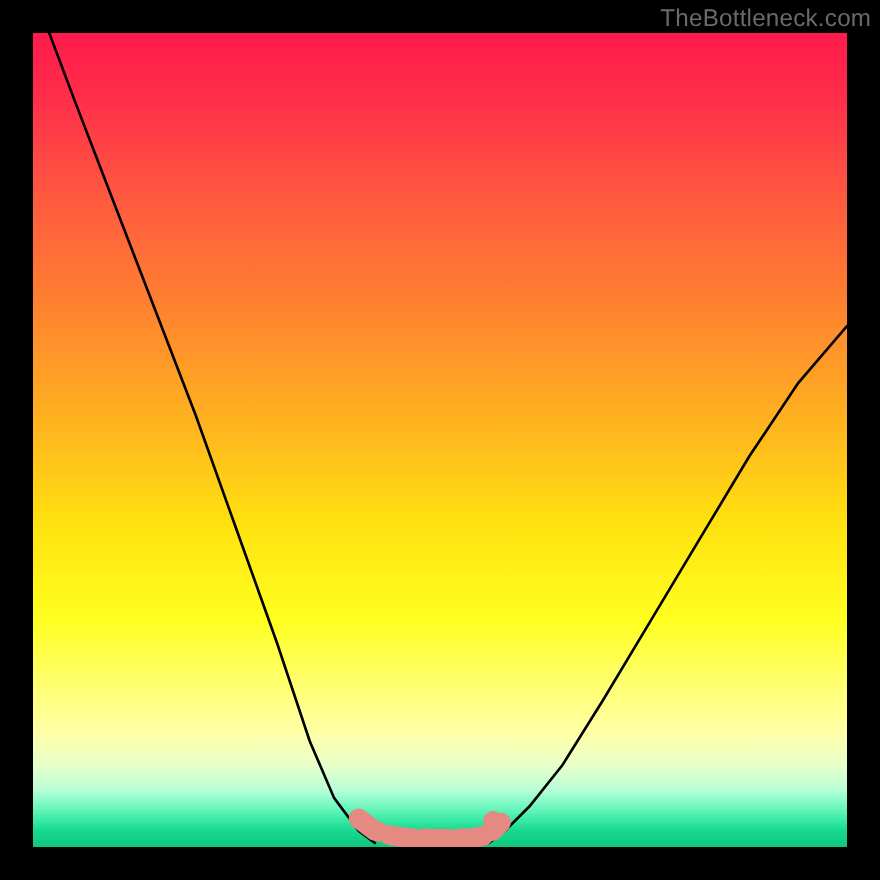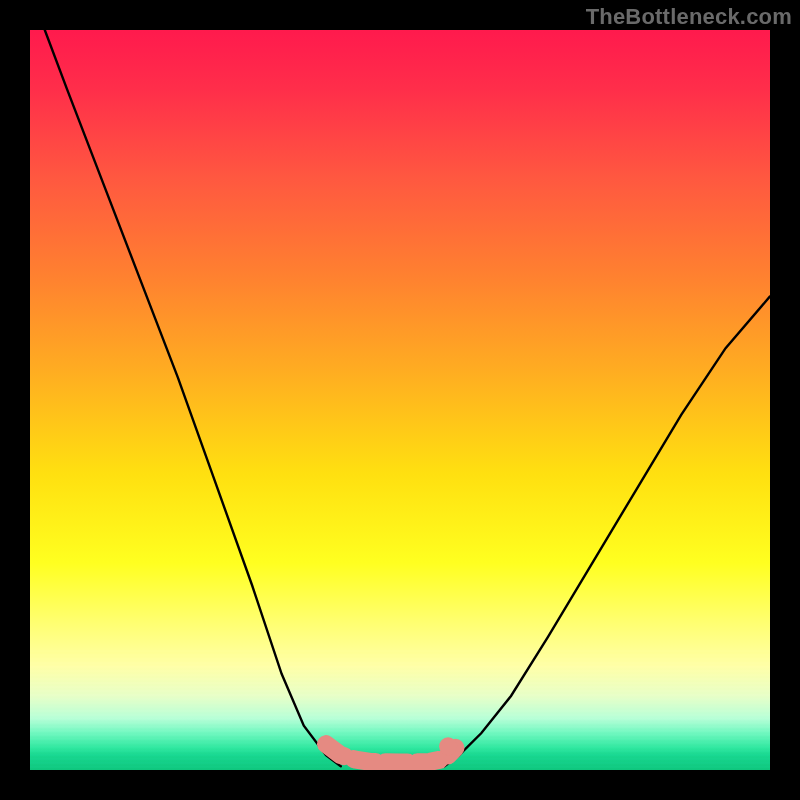--- a/index.html
+++ b/index.html
@@ -63,21 +63,21 @@
     );
     mix-blend-mode: overlay;
     opacity: 0.3;
   }
   .watermark {
     position: absolute;
     top: 4px;
     right: 8px;
     color: #6a6a6a;
     font-size: 22px;
-    font-weight: 700;
+    font-weight: 400;
     letter-spacing: 0.2px;
     user-select: none;
   }
   svg.curve {
     position: absolute;
     inset: 0;
     width: 100%;
     height: 100%;
   }
 </style>

